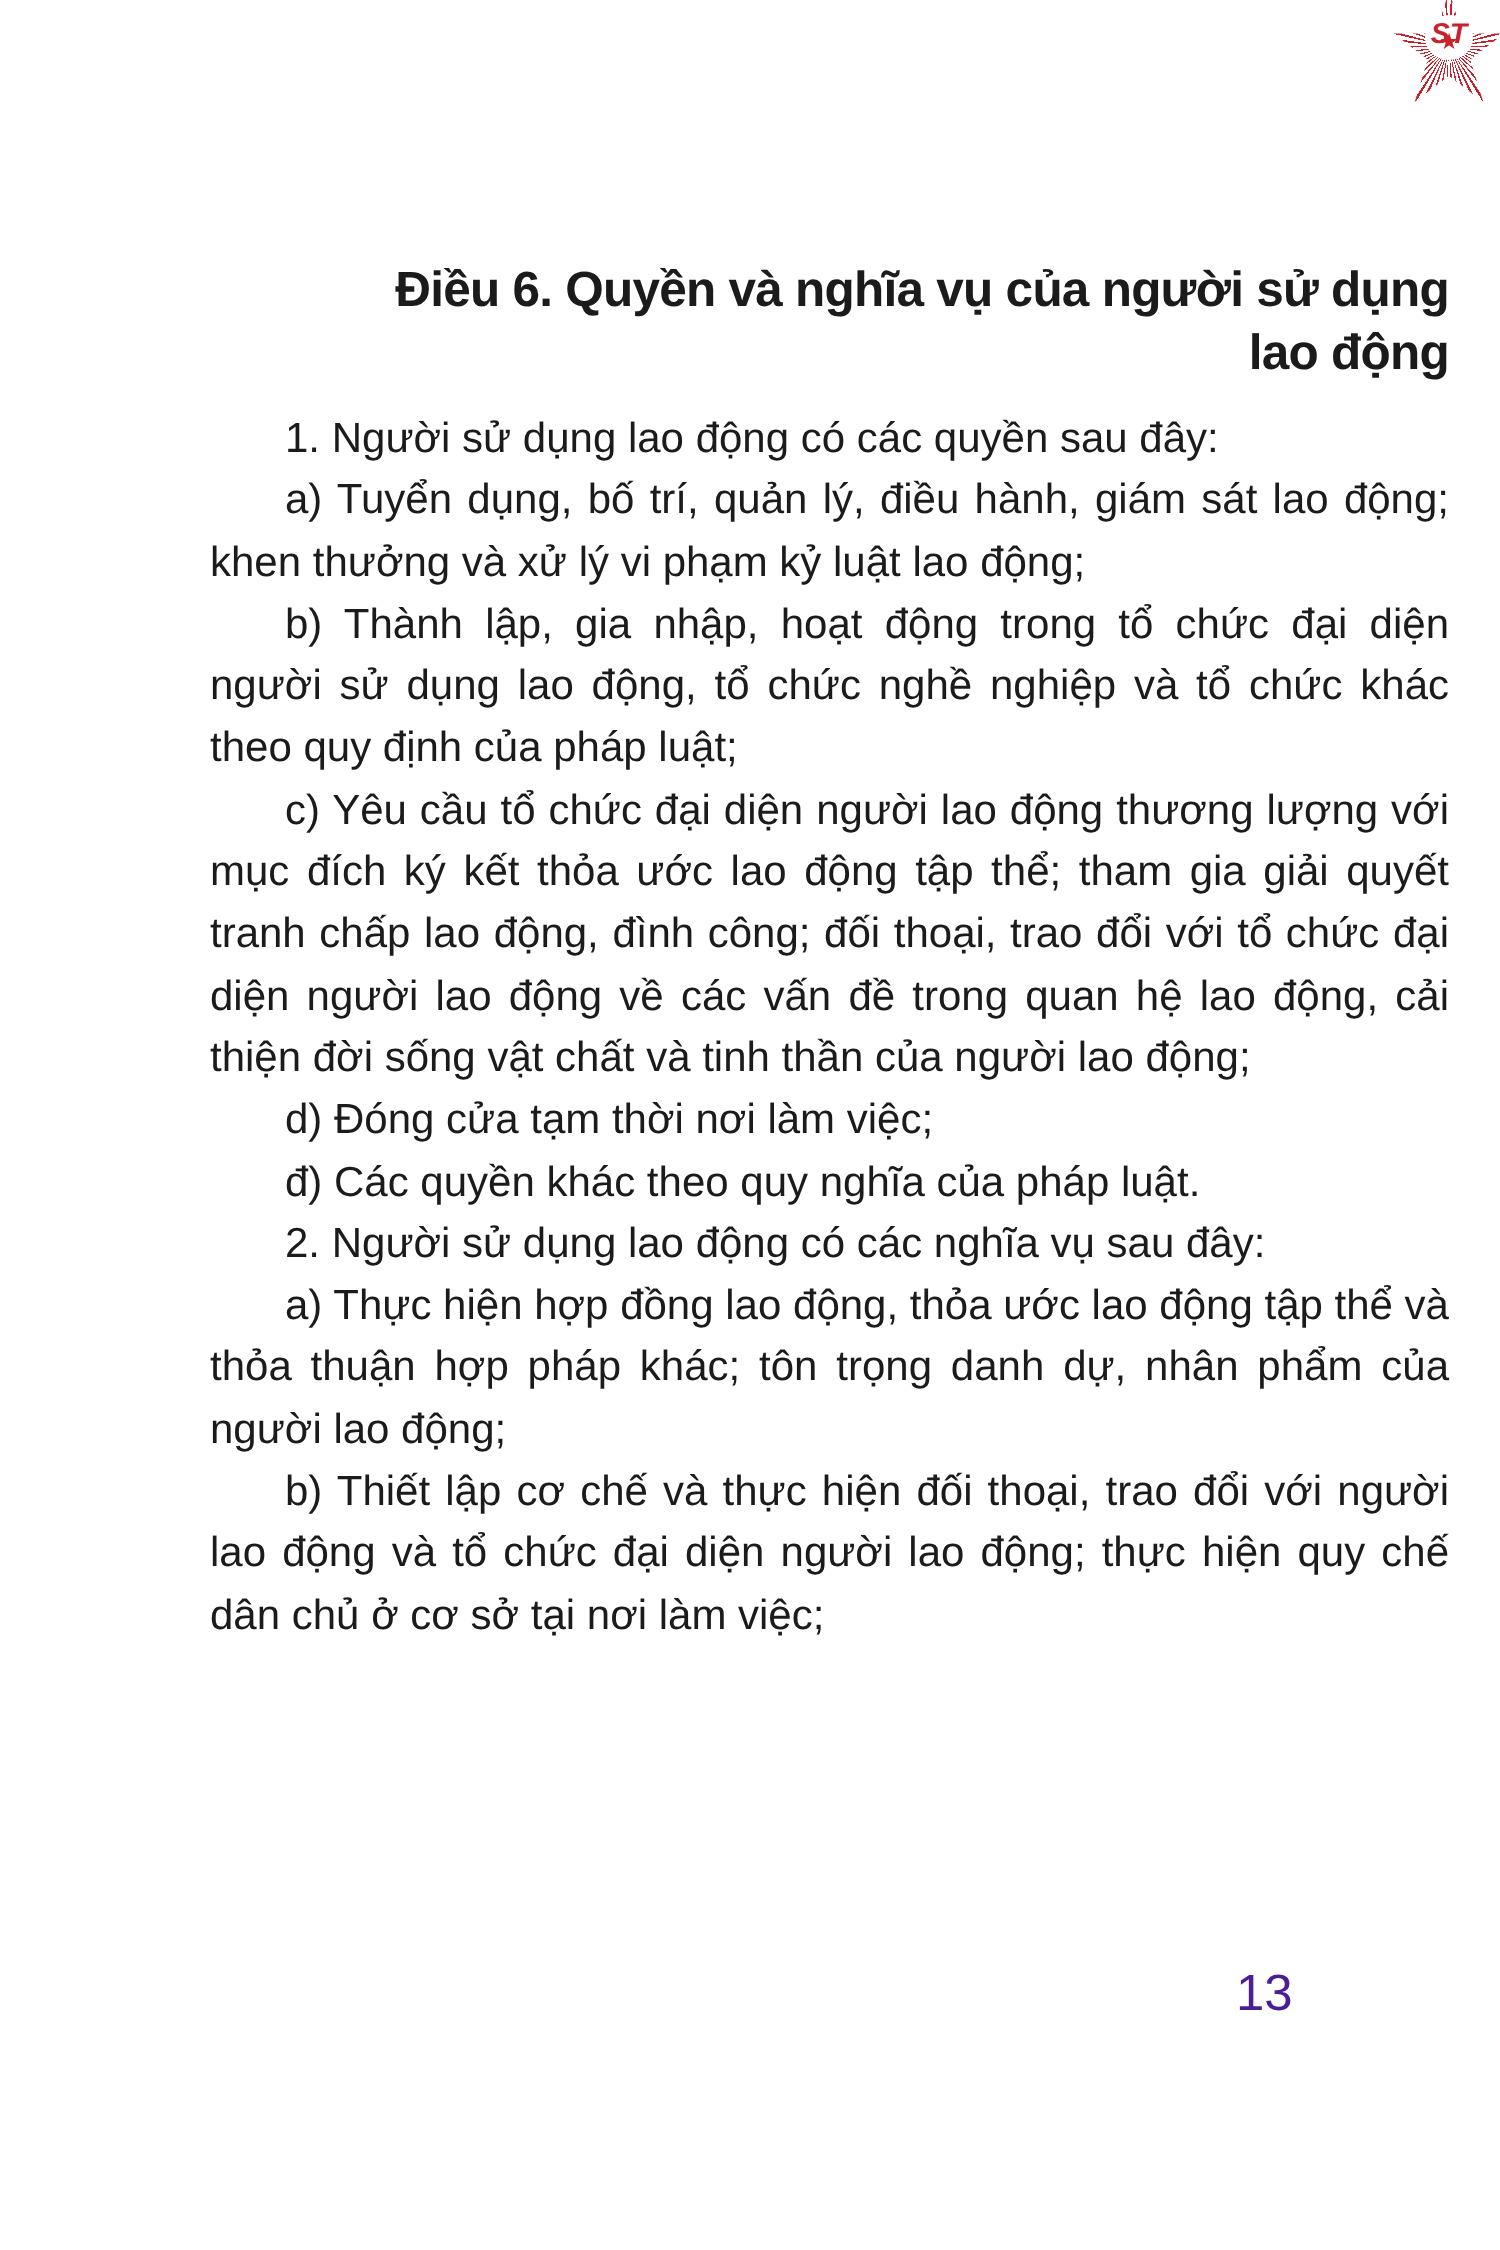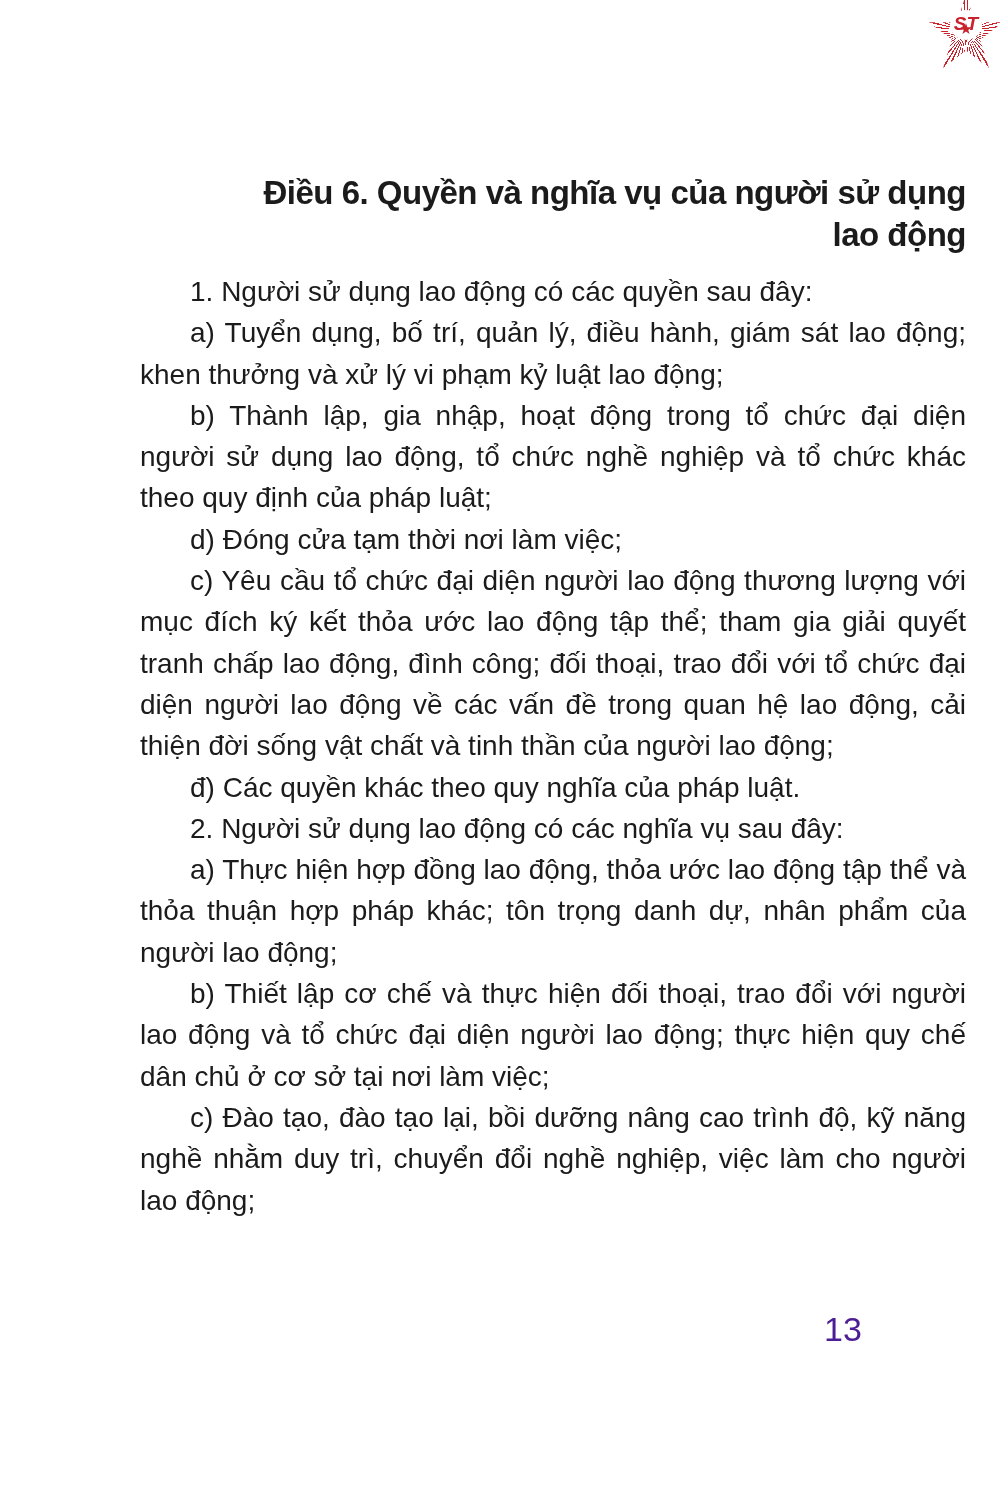--- a/index.html
+++ b/index.html
@@ -81,22 +81,21 @@
 </div>
 
 <section class="content">
   <h1 class="title">
     <span class="l1">Điều 6. Quyền và nghĩa vụ của người sử dụng</span>
     <span class="l2">lao động</span>
   </h1>
   <p class="para">1. Người sử dụng lao động có các quyền sau đây:</p>
   <p class="para">a) Tuyển dụng, bố trí, quản lý, điều hành, giám sát lao động; khen thưởng và xử lý vi phạm kỷ luật lao động;</p>
   <p class="para">b) Thành lập, gia nhập, hoạt động trong tổ chức đại diện người sử dụng lao động, tổ chức nghề nghiệp và tổ chức khác theo quy định của pháp luật;</p>
+  <p class="para">c) Yêu cầu tổ chức đại diện người lao động thương lượng với mục đích ký kết thỏa ước lao động tập thể; tham gia giải quyết tranh chấp lao động, đình công; đối thoại, trao đổi với tổ chức đại diện người lao động về các vấn đề trong quan hệ lao động, cải thiện đời sống vật chất và tinh thần của người lao động;</p>
   <p class="para">d) Đóng cửa tạm thời nơi làm việc;</p>
-  <p class="para">c) Yêu cầu tổ chức đại diện người lao động thương lượng với mục đích ký kết thỏa ước lao động tập thể; tham gia giải quyết tranh chấp lao động, đình công; đối thoại, trao đổi với tổ chức đại diện người lao động về các vấn đề trong quan hệ lao động, cải thiện đời sống vật chất và tinh thần của người lao động;</p>
   <p class="para">đ) Các quyền khác theo quy nghĩa của pháp luật.</p>
   <p class="para">2. Người sử dụng lao động có các nghĩa vụ sau đây:</p>
   <p class="para">a) Thực hiện hợp đồng lao động, thỏa ước lao động tập thể và thỏa thuận hợp pháp khác; tôn trọng danh dự, nhân phẩm của người lao động;</p>
   <p class="para">b) Thiết lập cơ chế và thực hiện đối thoại, trao đổi với người lao động và tổ chức đại diện người lao động; thực hiện quy chế dân chủ ở cơ sở tại nơi làm việc;</p>
-  <p class="para">c) Đào tạo, đào tạo lại, bồi dưỡng nâng cao trình độ, kỹ năng nghề nhằm duy trì, chuyển đổi nghề nghiệp, việc làm cho người lao động;</p>
 </section>
 
 <div class="page-number">13</div>
 
 </body></html>

